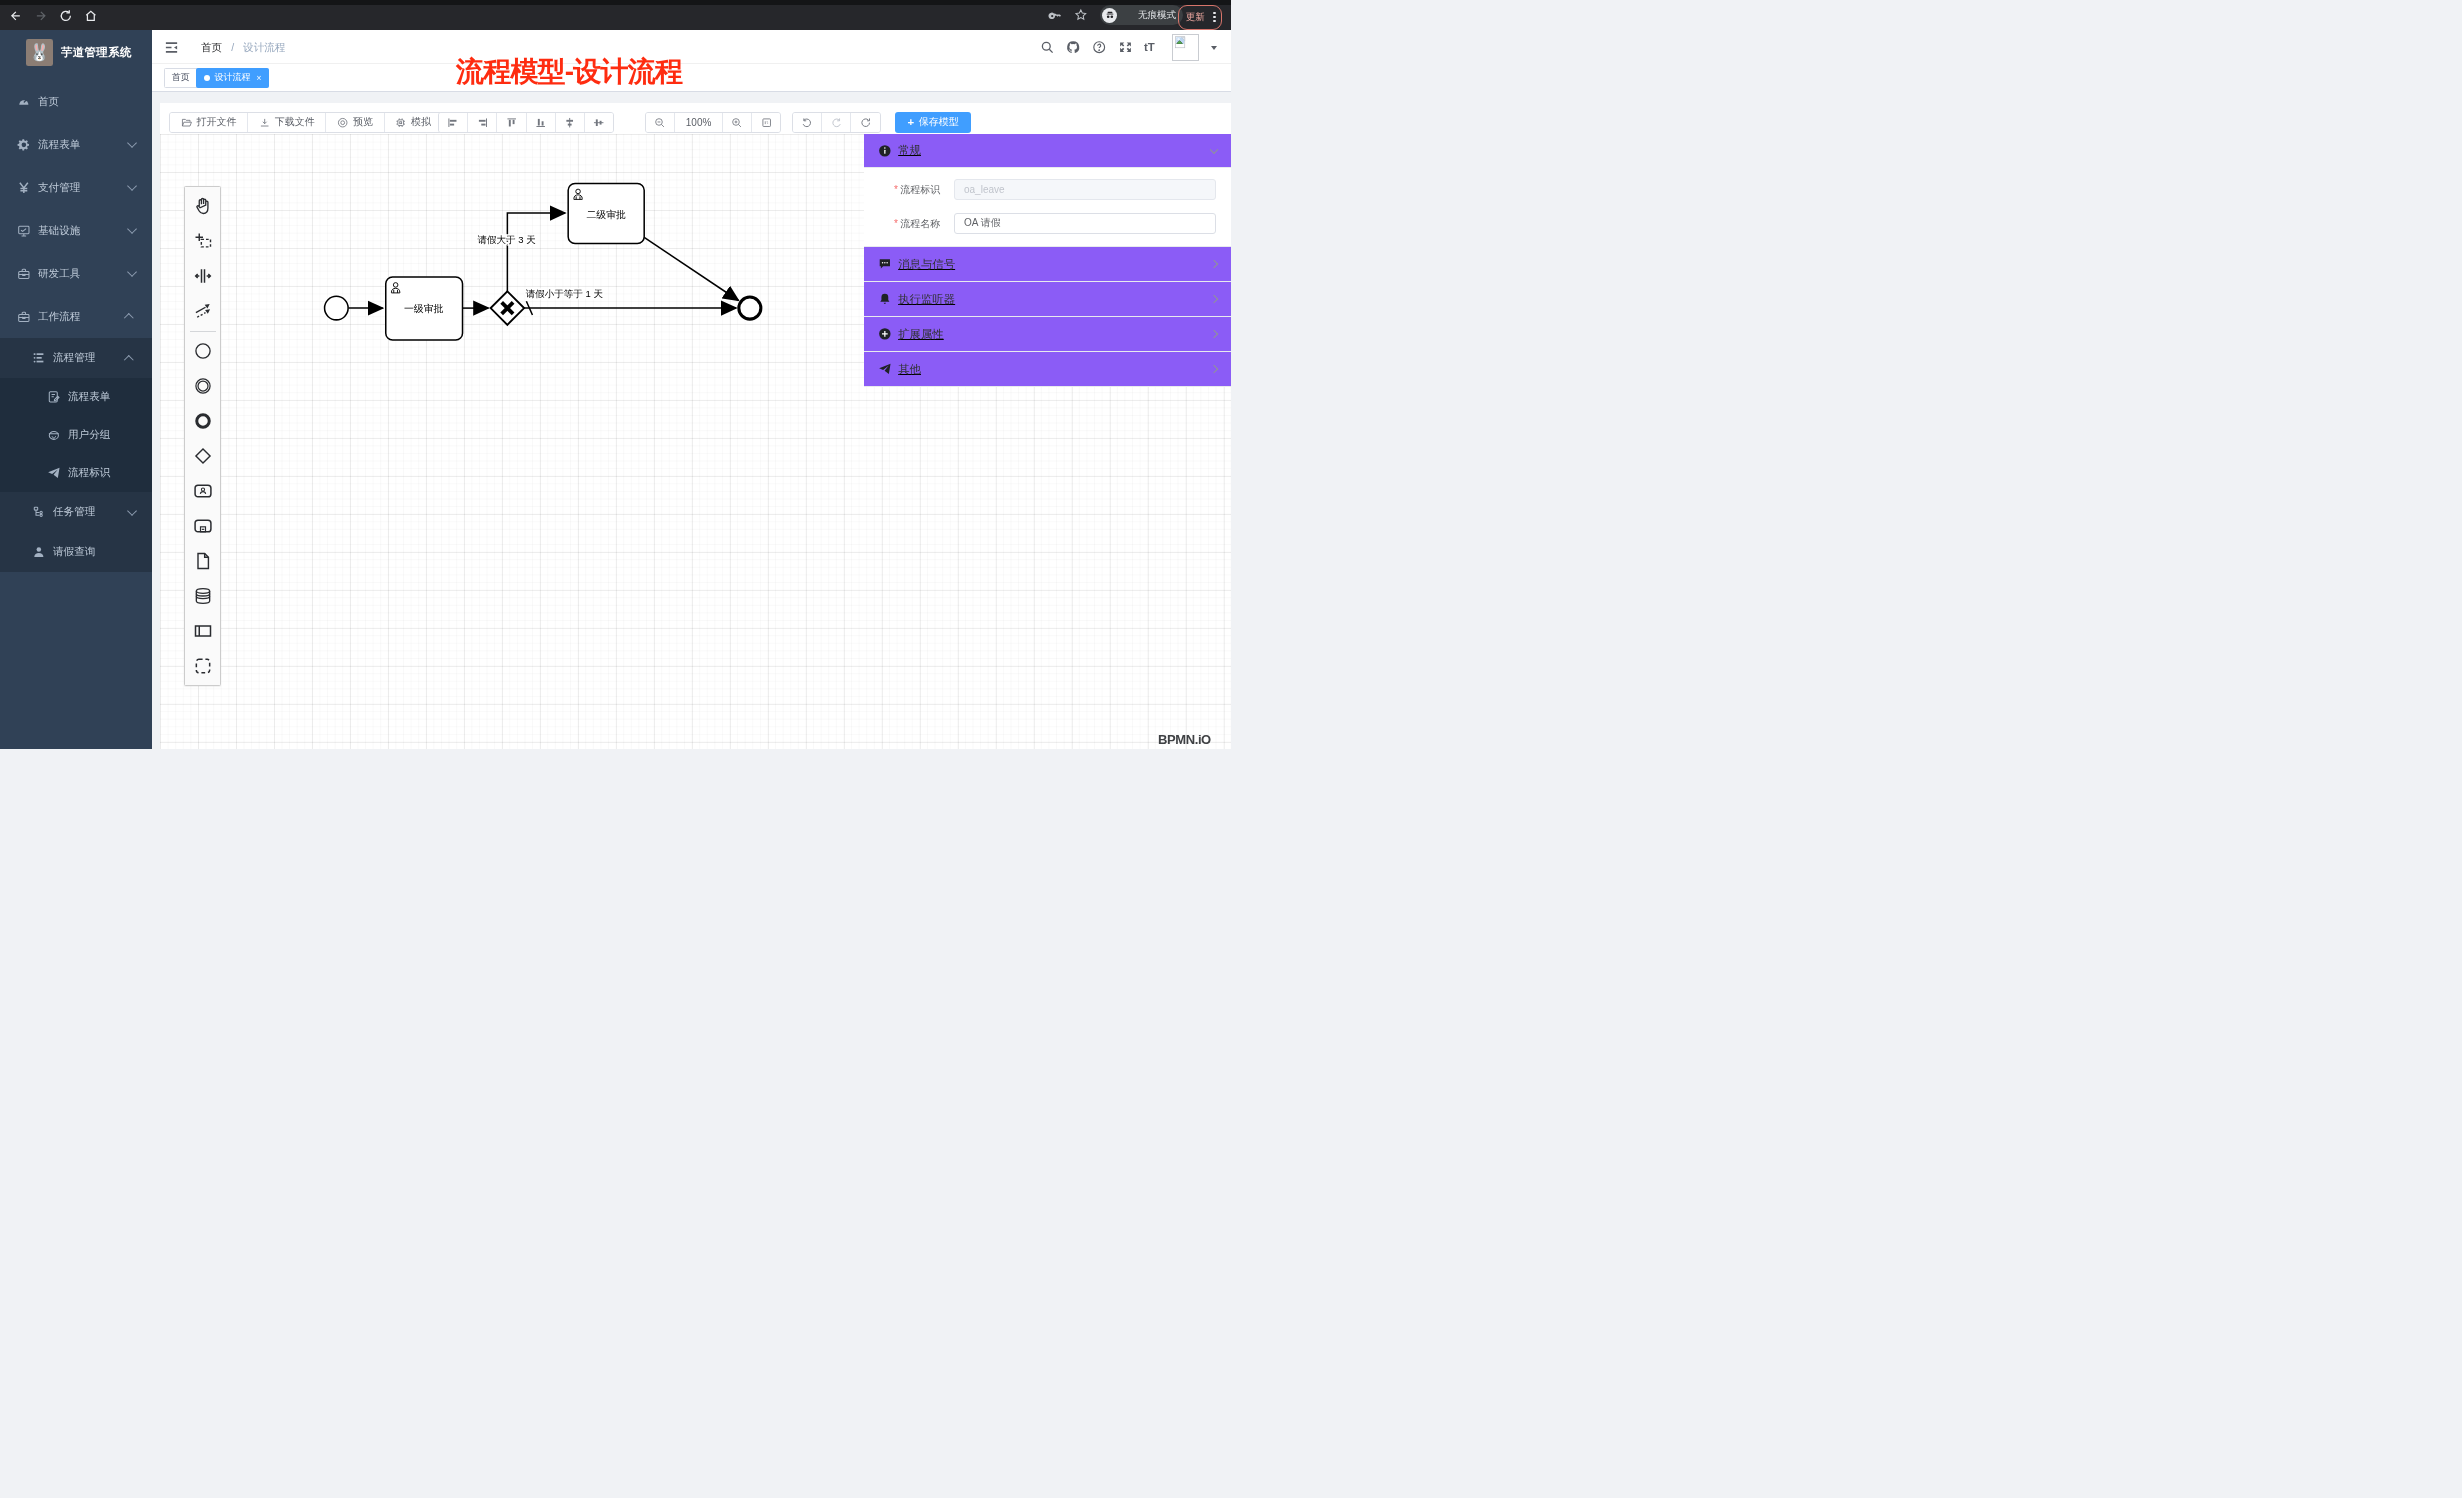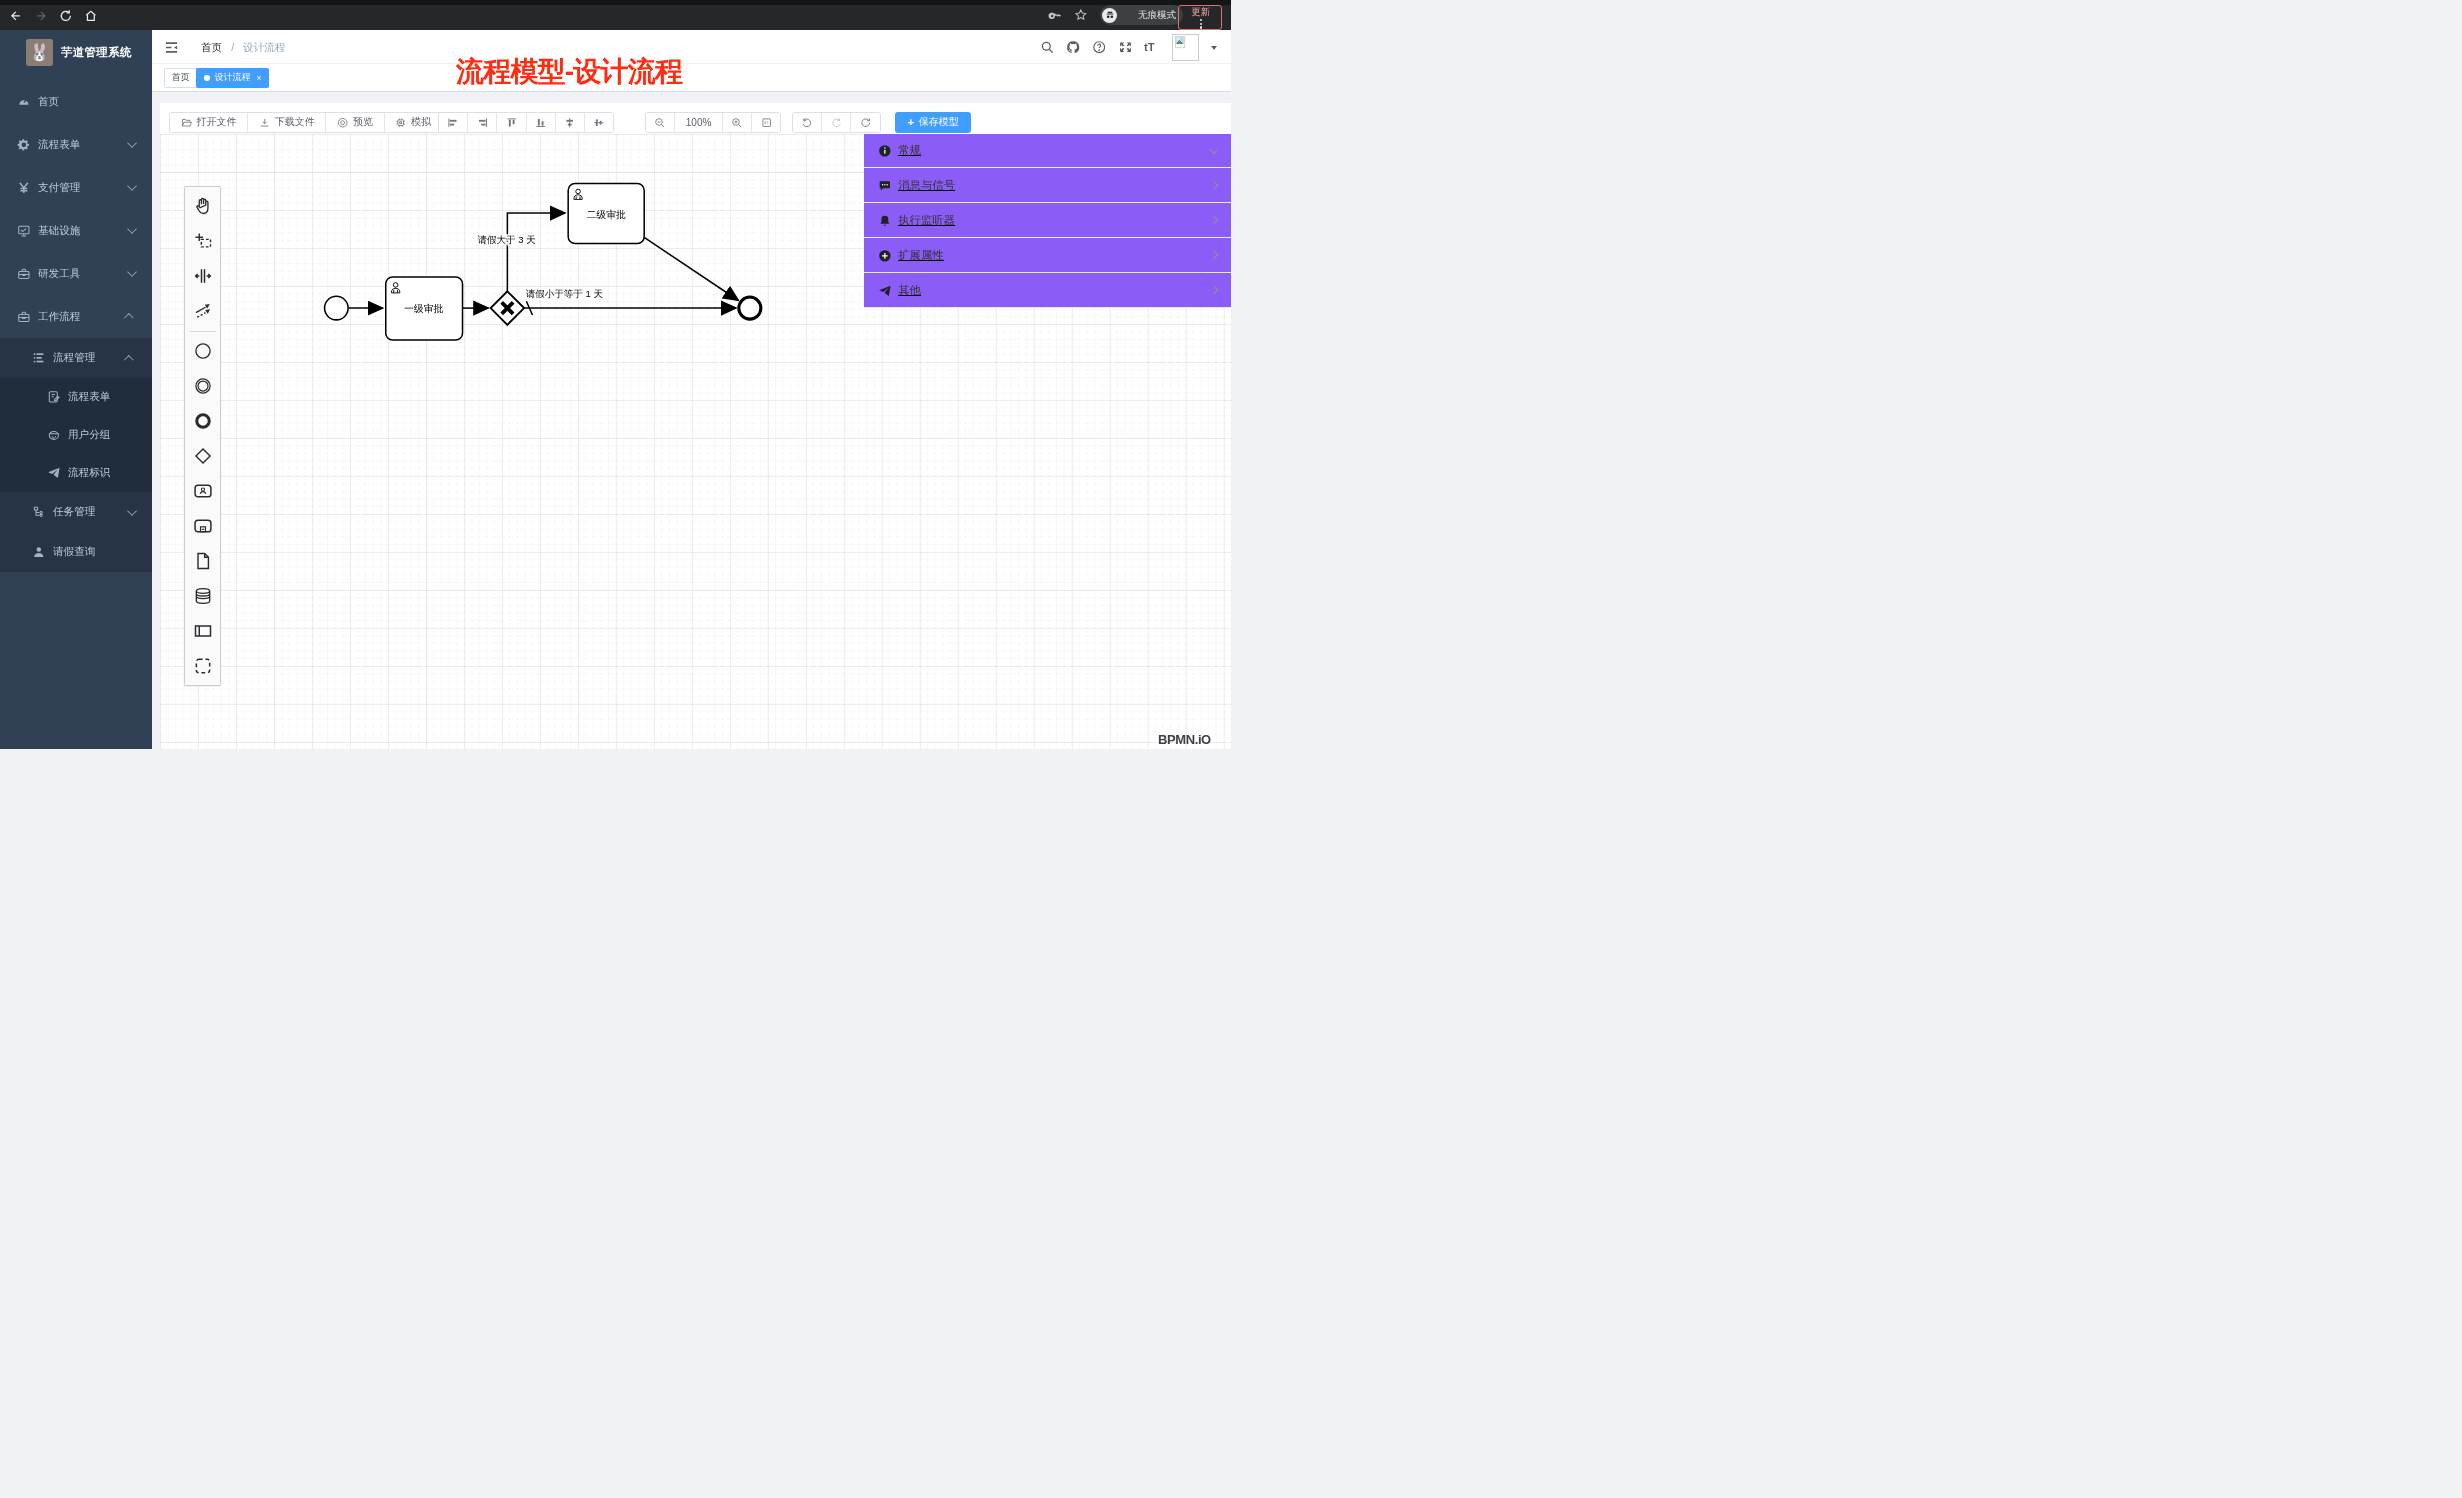--- a/index.html
+++ b/index.html
@@ -15,21 +15,21 @@
   .url-pill { position:absolute; left:108px; top:6px; width:910px; height:19px; border-radius:10px; background:#1b1c1f; display:flex; align-items:center; padding:0 9px; }
   .warn-ic { width:10.6px; height:10.6px; color:#9aa0a6; margin-right:4.6px; flex:0 0 auto; }
   .notsecure { color:#9aa0a6; font-size:9px; margin-right:6.8px; }
   .url-divider { width:0.8px; height:10.6px; background:#5f6368; margin-right:7.6px; }
   .url-host { color:#e8eaed; font-size:9.5px; font-weight:bold; }
   .url-path { color:#9aa0a6; font-size:9.5px; }
   .omni-right { position:absolute; top:8.4px; color:#bdc1c6; }
   .incog { position:absolute; left:1100px; top:5.3px; height:20px; border-radius:10px; background:#3c4043; display:flex; align-items:center; padding:0 7.6px 0 2.3px;gap:16px; }
   .incog-ic { width:15px; height:15px; border-radius:50%; background:#e8eaed; color:#202124; display:flex; align-items:center; justify-content:center; margin-right:4.6px; }
   .incog-label { color:#e8eaed; font-size:9.5px; }
-  .update-pill { position:absolute; left:1178px; top:4.6px; width:44px; height:25px; border:1.1px solid #d8756b; border-radius:3px; display:flex; align-items:center; justify-content:space-between; padding:0 5.3px 0 6.8px;flex-direction:column; }
+  .update-pill { position:absolute; left:1178px; top:4.6px; width:44px; height:25px; border:1.1px solid #d8756b; border-radius:9px; display:flex; align-items:center; justify-content:space-between; padding:0 5.3px 0 6.8px; }
   .update-label { color:#efa9a1; font-size:9.5px; }
   .kebab { display:flex; flex-direction:column; gap:1.5px; }
   .kebab i { width:2.3px; height:2.3px; border-radius:50%; background:#e8eaed; }
 
   
   .sidebar { position:absolute; left:0; top:30px; width:152px; height:719px; background:#304156; }
   .logo-row { position:absolute; left:0; top:4.6px; width:152px; height:38px; }
   .logo-img { position:absolute; left:26px; top:4.6px; width:27px; height:27px; border-radius:2.3px; background:#8b7d74; color:#fff; font-size:16.7px; display:flex; align-items:center; justify-content:center; overflow:hidden; }
   .logo-title { position:absolute; left:61px; top:10.6px; color:#fff; font-size:11.4px; font-weight:bold; letter-spacing:0.4px; }
   .menu { position:absolute; left:0; top:50px; width:152px; }
@@ -666,20 +666,30 @@
               <circle cx="12" cy="12" r="10" fill="#1f2226"></circle>
               <rect x="10.9" y="10" width="2.2" height="7" rx="1" fill="#fff"></rect>
               <circle cx="12" cy="7" r="1.4" fill="#fff"></circle>
             </svg>
         </span>
         <span class="p-title">常规</span>
         <span class="p-chev down"></span>
       </div>
     </div>
 
+    <div class="p-fields">
+      <div class="p-row">
+        <span class="p-label"><span class="req">*</span><span>流程标识</span></span>
+        <input class="p-input disabled" disabled="" value="oa_leave" style="">
+      </div>
+      <div class="p-row">
+        <span class="p-label"><span class="req">*</span><span>流程名称</span></span>
+        <input class="p-input" value="OA 请假" style="">
+      </div>
+    </div>
 
     <div class="p-sec p-menurow">
       <div class="p-head" style="height:35px;">
         <span class="pic">
           <svg viewBox="0 0 24 24" fill="#1f2226">
               <path d="M3 4h18v12H9l-4 4v-4H3z"></path>
               <circle cx="8" cy="10" r="1.3" fill="#fff"></circle>
               <circle cx="12" cy="10" r="1.3" fill="#fff"></circle>
               <circle cx="16" cy="10" r="1.3" fill="#fff"></circle>
             </svg>

